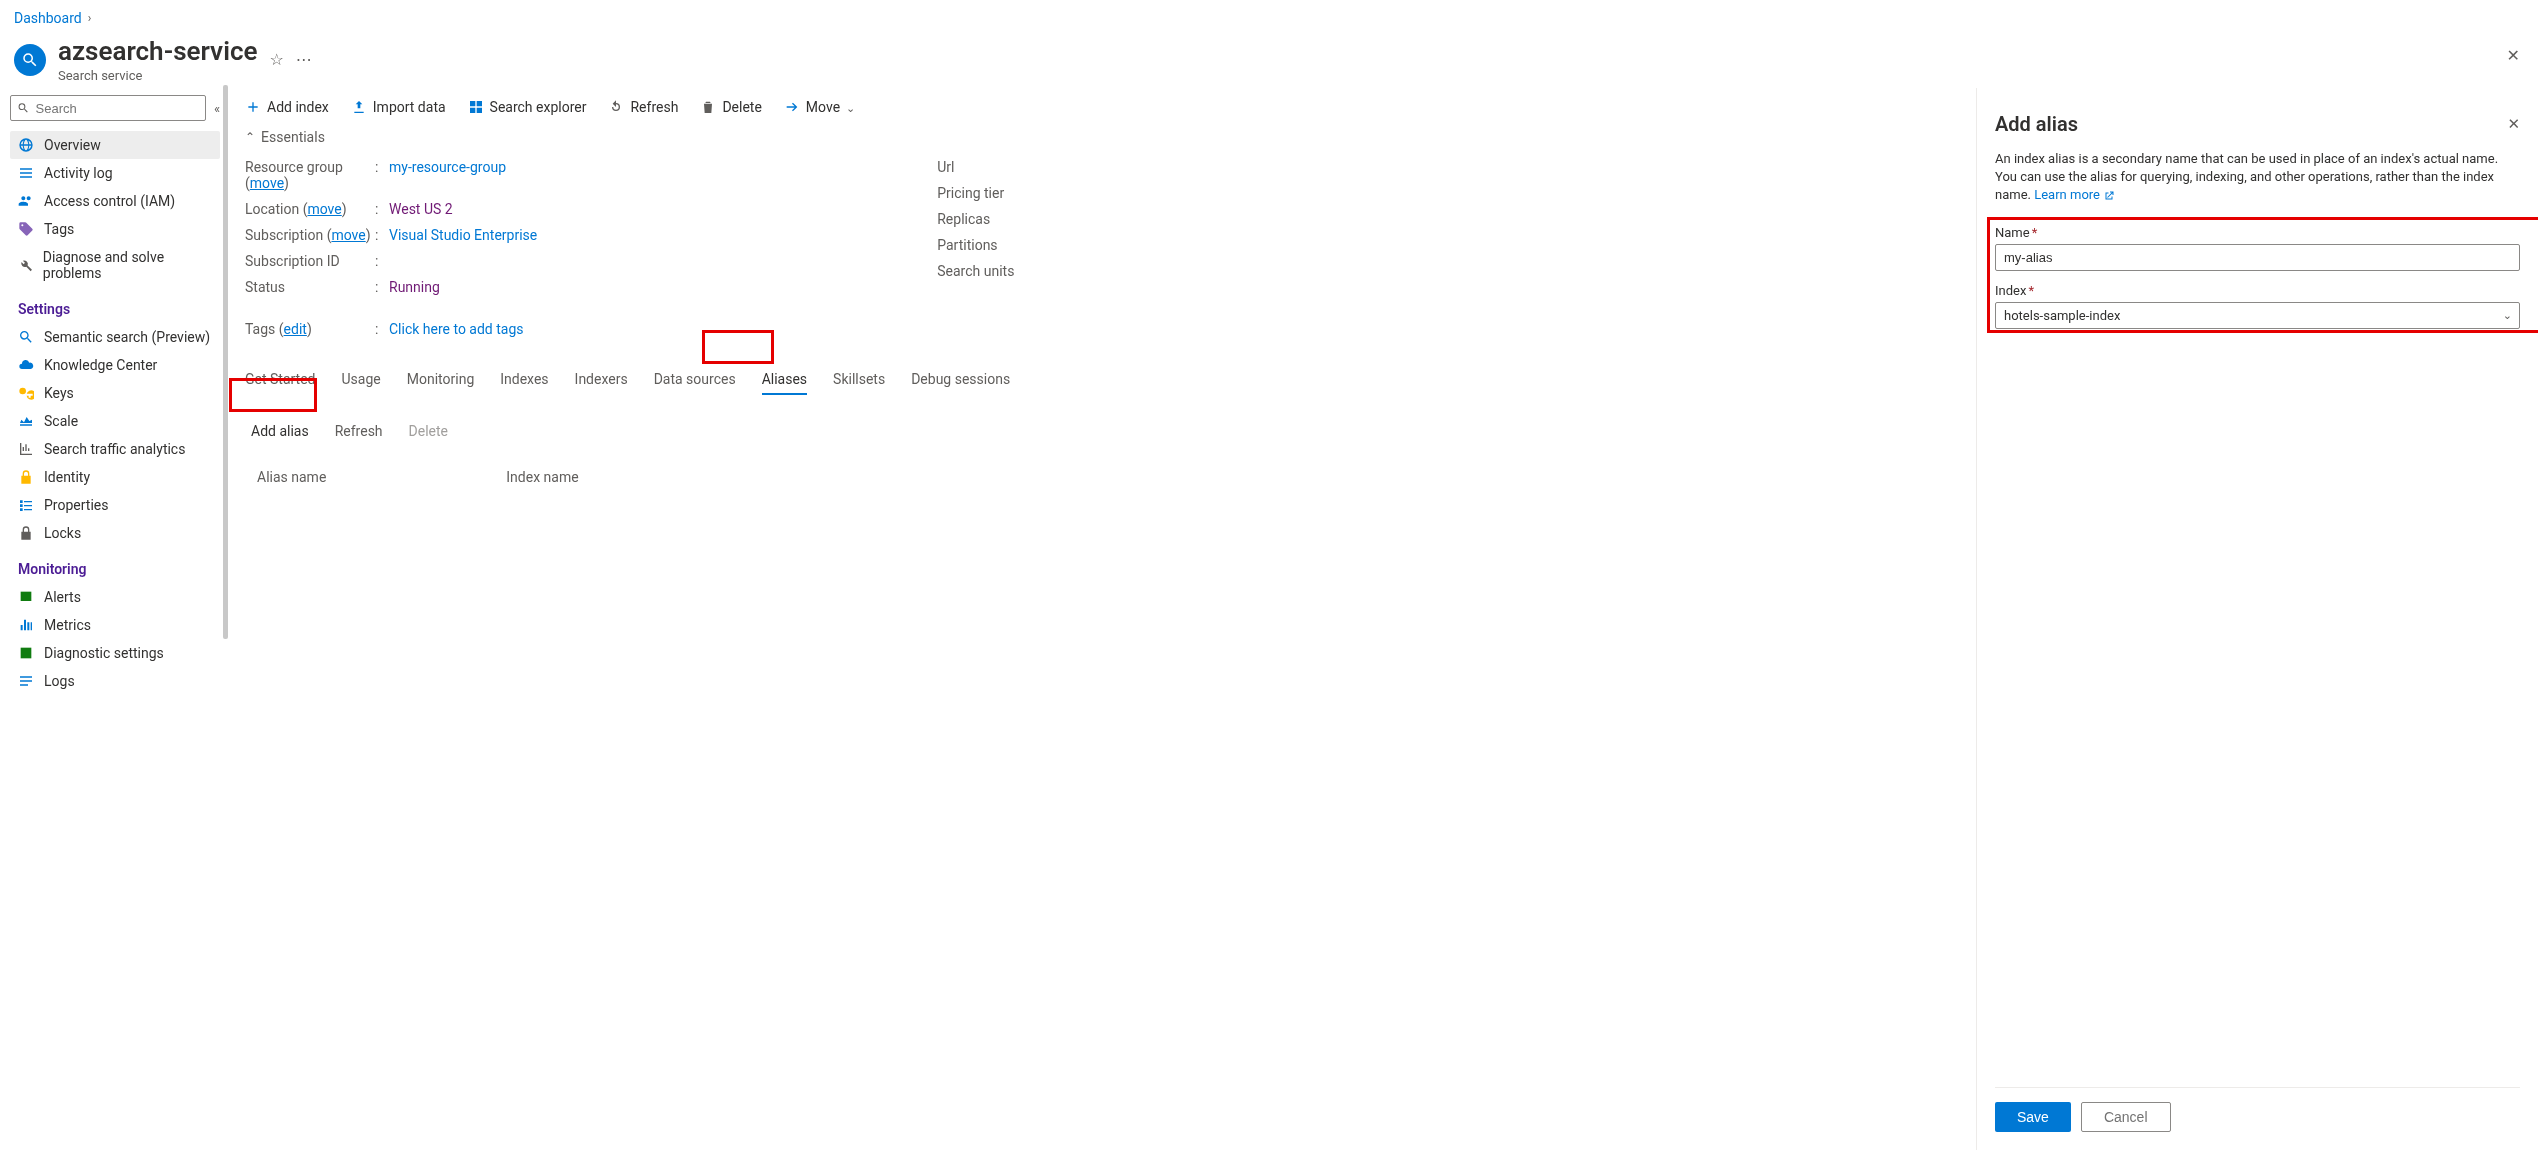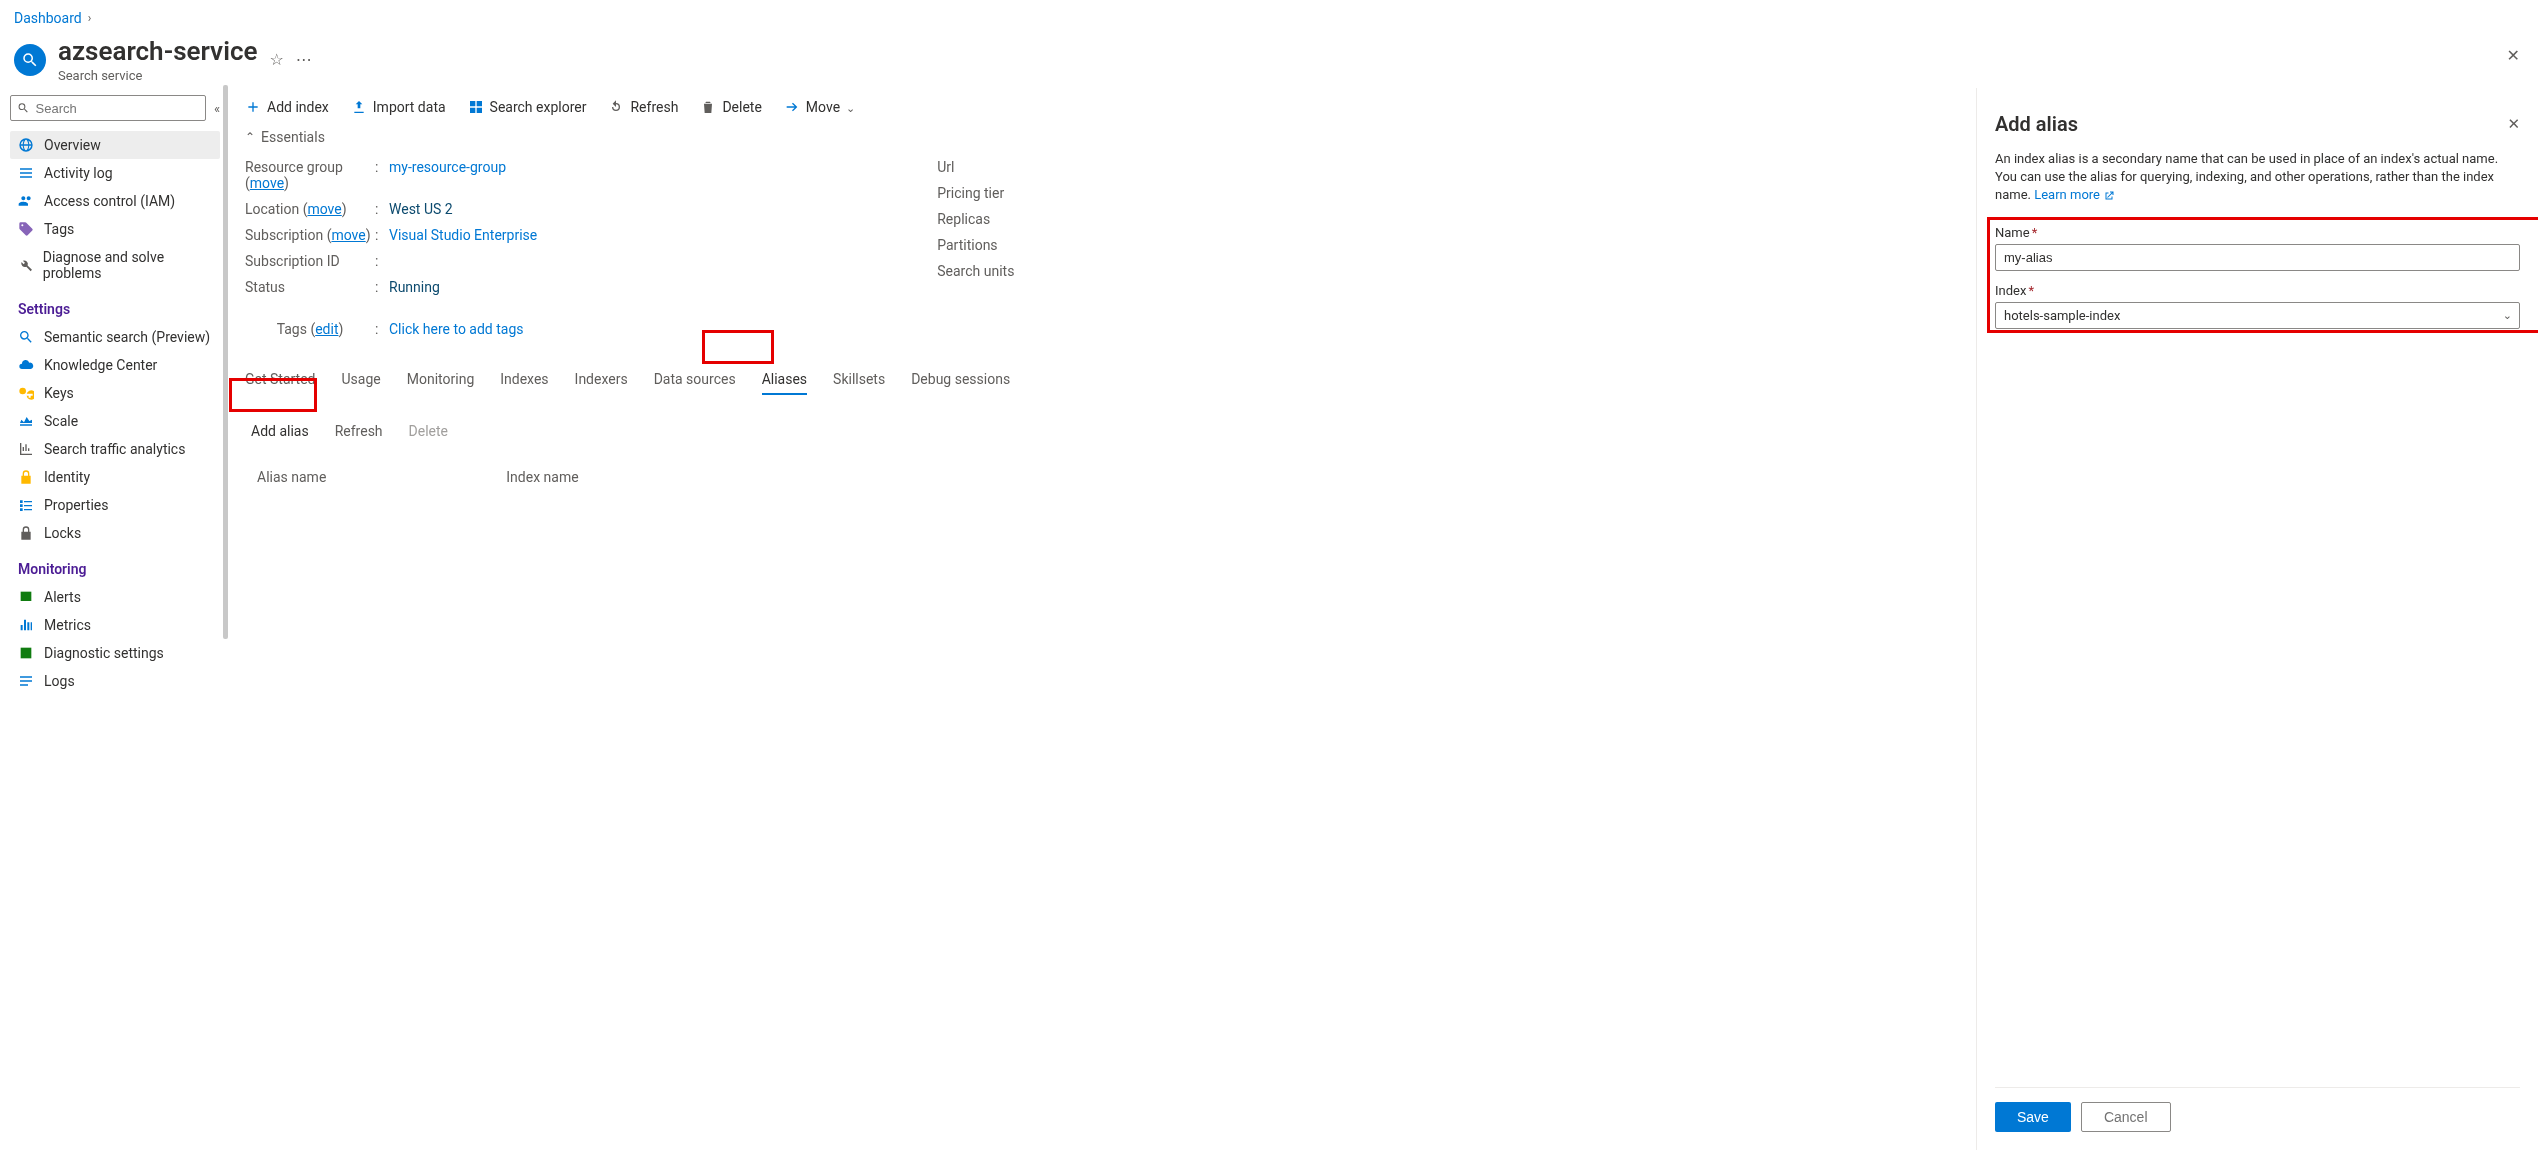--- a/index.html
+++ b/index.html
@@ -141,29 +141,29 @@
   .essentials-toggle .chevup { font-size:12px; }
 
   .essentials-grid {
     display:flex;
     gap: 400px;
   }
   .ess-col { display:flex; flex-direction:column; gap:10px; }
   .ess-row { display:flex; align-items: baseline; font-size: 14px; color:#605e5c;}
   .ess-label { width: 130px; color:#605e5c;}
   .ess-colon { width:14px;}
-  .ess-value { color:#0c4a6e;}
+  .ess-value { color:#701a75;}
   .ess-link { color:#0078d4;}
   .move-link { color:#0078d4; text-decoration: underline; cursor:pointer; }
 
   .tags-row {
     display:flex; align-items:baseline; font-size:14px; color:#605e5c;
     padding-top: 26px;
   }
-  .tags-row .ess-label{width:130px;text-align:center;}
+  .tags-row .ess-label{width:130px;}
   .tags-row a { color:#0078d4;}
 
   .tabs {
     display:flex; gap: 26px;
     margin-top: 28px;
     font-size: 14px;
     color:#605e5c;
   }
   .tab { padding: 6px 0; cursor:pointer; position:relative;}
   .tab.active { color:#323130; }

